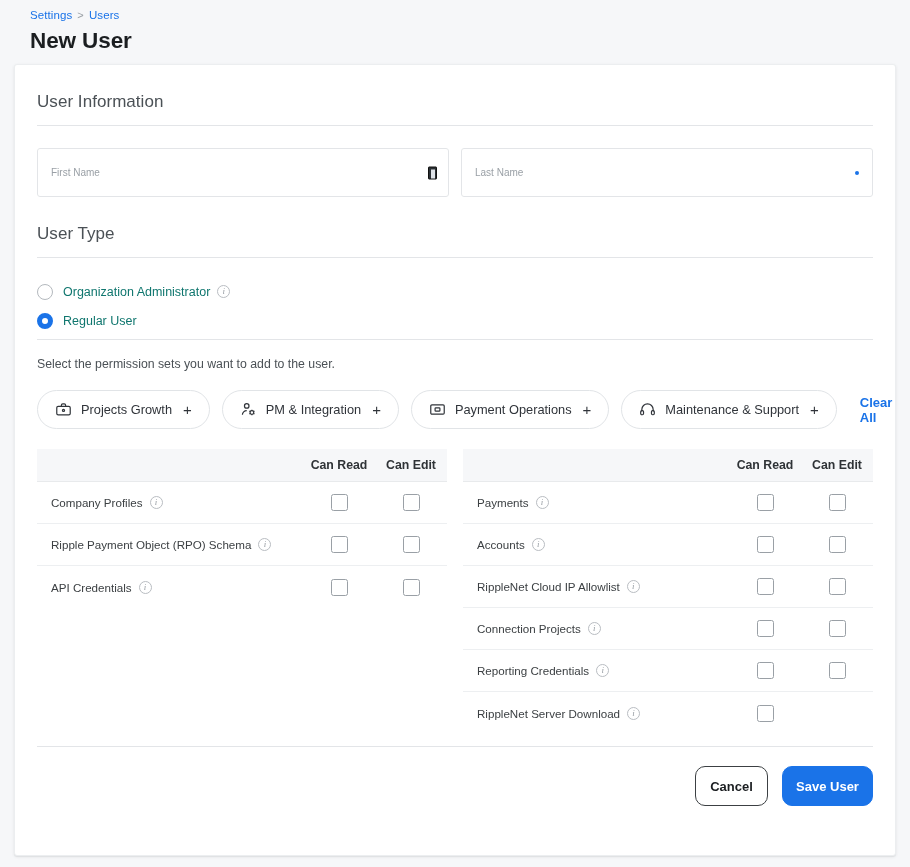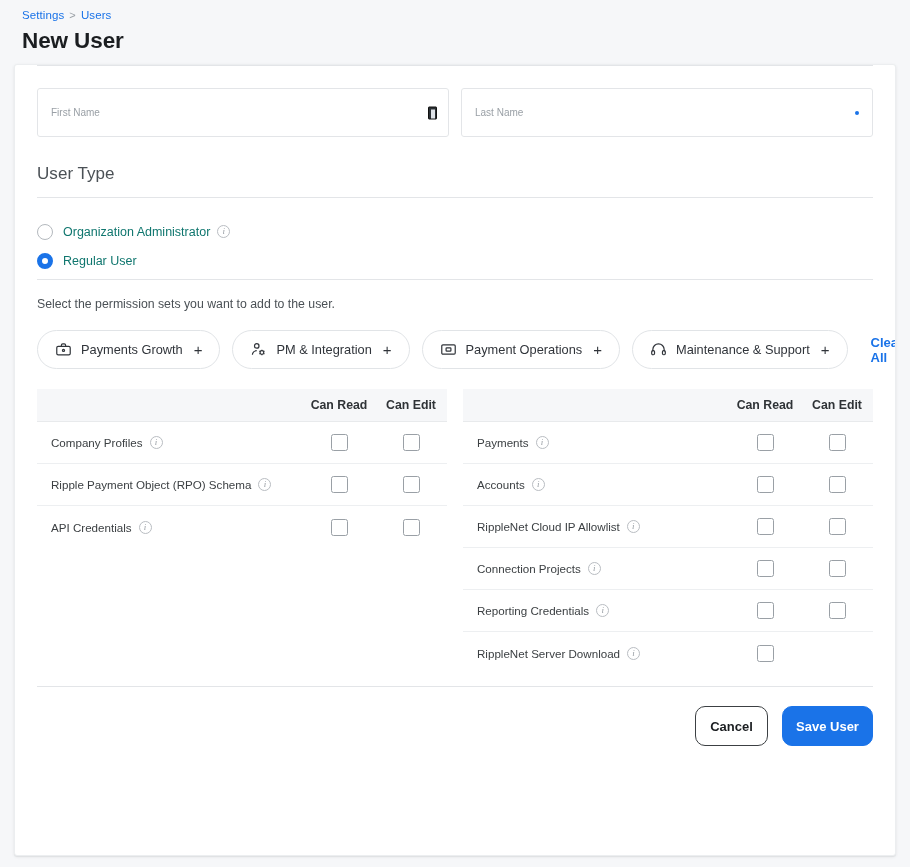--- a/index.html
+++ b/index.html
@@ -6,21 +6,21 @@
   html, body {
     margin: 0; padding: 0;
     width: 910px; height: 867px;
     background: #f6f7f9;
     font-family: "Liberation Sans", sans-serif;
     -webkit-font-smoothing: antialiased;
   }
   .page { position: relative; width: 910px; height: 867px; overflow: hidden; }
 
   
-  .topbar { padding: 9px 0 0 22px; }
+  .topbar { padding: 9px 0 0 30px; }
   .crumbs { font-size: 11.5px; color: #1a73e8; letter-spacing: .1px; }
   .crumbs a { color: #1a73e8; text-decoration: none; cursor: pointer; }
   .crumbs .sep { color: #9aa0a6; margin: 0 5px; font-size: 11px; }
   .page-title {
     font-size: 22.5px; font-weight: bold; color: #1b1e21;
     margin-top: 7px; letter-spacing: -0.1px;
   }
 
   
   .card {
@@ -148,20 +148,21 @@
   <div class="topbar">
     <div class="crumbs">
       <a>Settings</a><span class="sep">&gt;</span><a>Users</a>
     </div>
     <div class="page-title">New User</div>
   </div>
 
   <div class="card">
     <div class="card-inner">
 
+      <div class="section-head">User Information</div>
       <div class="rule"></div>
 
       <div class="fields">
         <div class="field">
           <input type="text" placeholder="First Name" style="">
           <span class="caret-icon"></span>
         </div>
         <div class="field">
           <input type="text" placeholder="Last Name" style="">
           <span class="req-dot"></span>
@@ -189,21 +190,21 @@
 
       <div class="chips">
         <div class="chip">
           <span>
             <svg width="17" height="17" viewBox="0 0 24 24" fill="none" stroke="#30343a" stroke-width="1.7">
               <rect x="2.5" y="7.5" width="19" height="12" rx="2"></rect>
               <path d="M9 7.5V6a2 2 0 0 1 2-2h2a2 2 0 0 1 2 2v1.5"></path>
               <circle cx="12" cy="13.3" r="1.5"></circle>
             </svg>
           </span>
-          <span>Payments Growth</span>
+          <span>Projects Growth</span>
           <span class="plus">+</span>
         </div>
 
         <div class="chip">
           <span>
             <svg width="17" height="17" viewBox="0 0 24 24" fill="none" stroke="#30343a" stroke-width="1.7">
               <circle cx="9.5" cy="7" r="3.2"></circle>
               <path d="M3.4 19.5c0-3.4 2.7-5.8 6.1-5.8"></path>
               <circle cx="16.8" cy="16.3" r="2.6"></circle>
               <path d="M16.8 12.4v1.2M16.8 19v1.2M13.2 14.2l1 .6M19.4 17.8l1 .6M13.2 18.4l1-.6M19.4 14.8l1-.6"></path>

